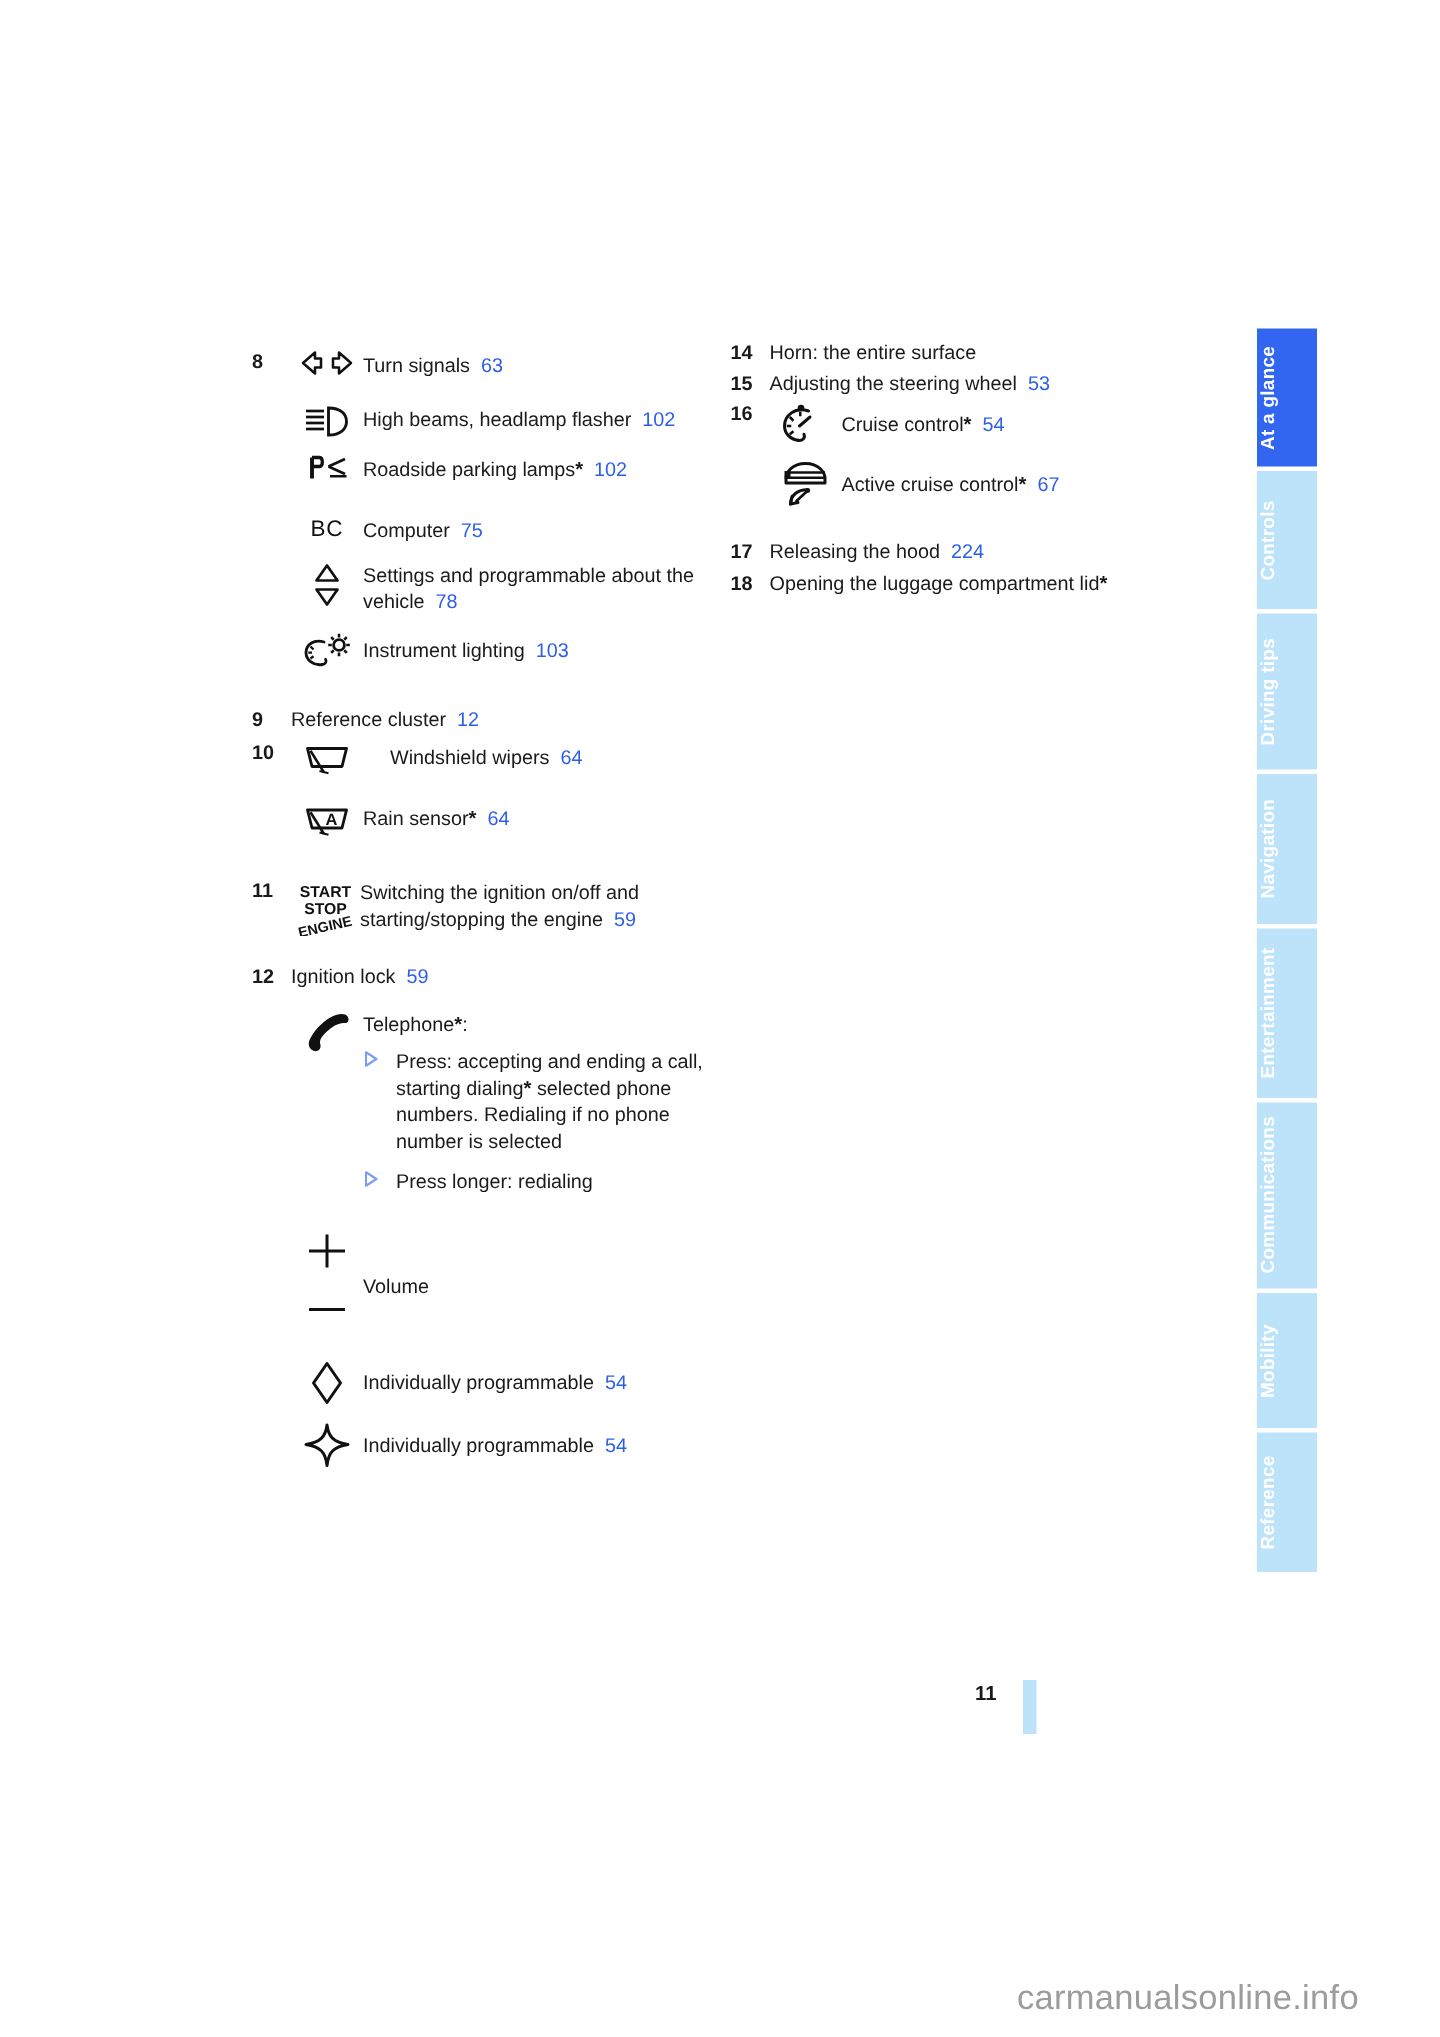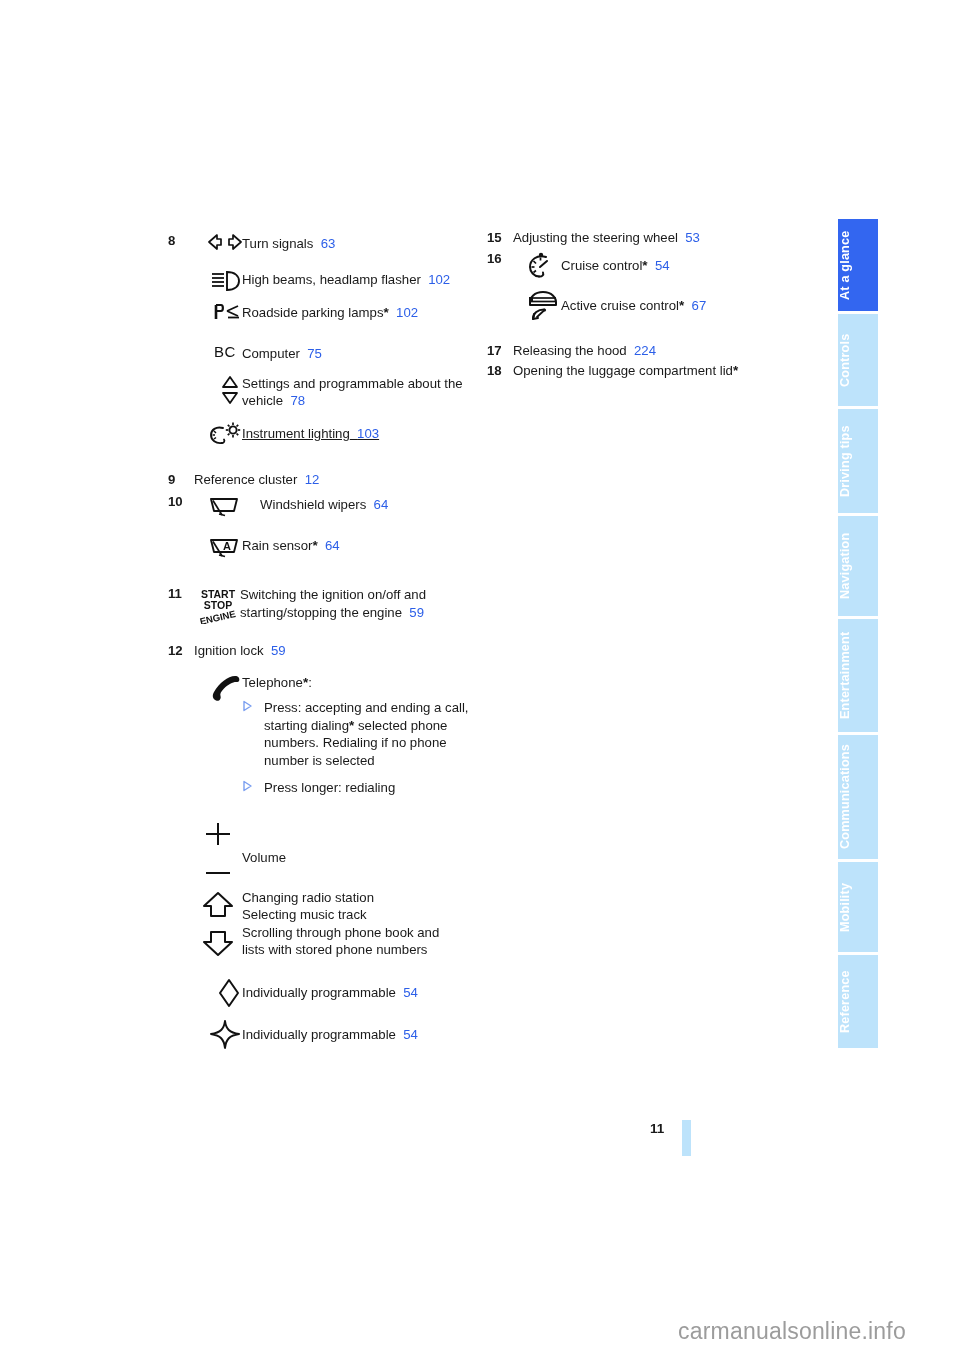--- a/index.html
+++ b/index.html
@@ -52,21 +52,21 @@
   
   .irow {
     display: flex;
     align-items: flex-start;
   }
   .icon-cell {
     flex: 0 0 48px;
     width: 48px;
     display: flex;
     align-items: flex-start;
-    justify-content: flex-end;
+    justify-content: center;
     padding-top: 1px;
   }
   .label-cell {
     flex: 1 1 auto;
     padding-top: 2px;
   }
 
   .pref { color: #2c5fe8; }
   .ast  { font-weight: bold; font-size: 13.5px; }
 
@@ -248,21 +248,21 @@
               <line x1="25" y1="1.5" x2="25" y2="4" stroke="#111" stroke-width="1.7"></line>
               <line x1="25" y1="14" x2="25" y2="16.5" stroke="#111" stroke-width="1.7"></line>
               <line x1="17.8" y1="9" x2="20.2" y2="9" stroke="#111" stroke-width="1.7"></line>
               <line x1="29.8" y1="9" x2="32.2" y2="9" stroke="#111" stroke-width="1.7"></line>
               <line x1="19.8" y1="3.8" x2="21.5" y2="5.5" stroke="#111" stroke-width="1.7"></line>
               <line x1="28.5" y1="12.5" x2="30.2" y2="14.2" stroke="#111" stroke-width="1.7"></line>
               <line x1="30.2" y1="3.8" x2="28.5" y2="5.5" stroke="#111" stroke-width="1.7"></line>
               <line x1="21.5" y1="12.5" x2="19.8" y2="14.2" stroke="#111" stroke-width="1.7"></line>
             </svg>
           </div>
-          <div class="label-cell" style="padding-top:5px;text-decoration:underline;">
+          <div class="label-cell" style="padding-top:5px;">
             <span>Instrument lighting</span>&nbsp;&nbsp;<span class="pref">103</span>
           </div>
         </div>
 
       </div>
     </div>
 
     <div style="height:24px"></div>
 
     <div class="entry">
@@ -391,37 +391,20 @@
         <div style="height:22px"></div>
         <svg class="ic" width="32" height="6" viewBox="0 0 32 6">
           <line x1="4" y1="3" x2="28" y2="3" stroke="#111" stroke-width="2"></line>
         </svg>
       </div>
       <div class="label-cell" style="padding-top:30px;">Volume</div>
     </div>
 
     <div style="height:12px"></div>
 
-    <div class="irow indent">
-      <div class="icon-cell" style="flex-direction:column;align-items:center;padding-top:3px;">
-        <svg class="ic" width="36" height="28" viewBox="0 0 36 28">
-          <path d="M18 2 L32 15 L25 15 L25 25 L11 25 L11 15 L4 15 Z" fill="none" stroke="#111" stroke-width="2" stroke-linejoin="round"></path>
-        </svg>
-        <div style="height:10px"></div>
-        <svg class="ic" width="36" height="28" viewBox="0 0 36 28">
-          <path d="M18 26 L32 13 L25 13 L25 3 L11 3 L11 13 L4 13 Z" fill="none" stroke="#111" stroke-width="2" stroke-linejoin="round"></path>
-        </svg>
-      </div>
-      <div class="label-cell" style="padding-top:1px;">
-        <div>Changing radio station</div>
-        <div>Selecting music track</div>
-        <div>Scrolling through phone book and</div>
-        <div>lists with stored phone numbers</div>
-      </div>
-    </div>
 
     <div style="height:18px"></div>
 
     <div class="irow indent">
       <div class="icon-cell">
         <svg class="ic" width="26" height="30" viewBox="0 0 26 30">
           <path d="M13 2 L22 15 L13 28 L4 15 Z" fill="none" stroke="#111" stroke-width="2" stroke-linejoin="round"></path>
         </svg>
       </div>
       <div class="label-cell" style="padding-top:7px;">
@@ -439,20 +422,24 @@
       </div>
       <div class="label-cell" style="padding-top:8px;">
         <span>Individually programmable</span>&nbsp;&nbsp;<span class="pref">54</span>
       </div>
     </div>
 
   </div>
 
   <div class="col" id="col-right">
 
+    <div class="entry">
+      <div class="num">14</div>
+      <div class="entry-text">Horn: the entire surface</div>
+    </div>
 
     <div style="height:3px"></div>
 
     <div class="entry">
       <div class="num">15</div>
       <div class="entry-text">
         <span>Adjusting the steering wheel</span>&nbsp;&nbsp;<span class="pref">53</span>
       </div>
     </div>
 

